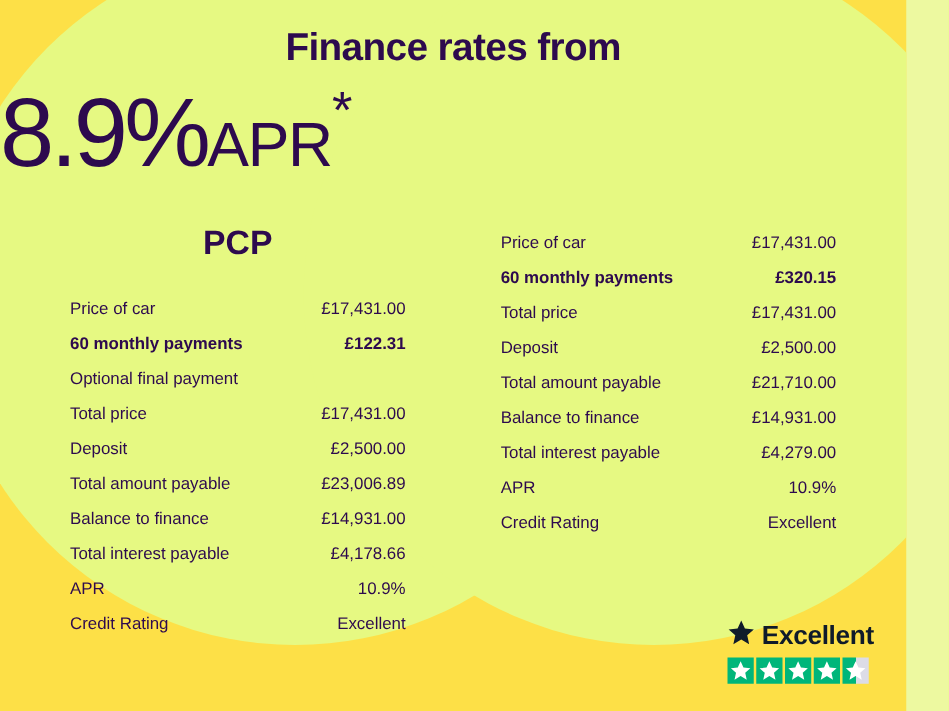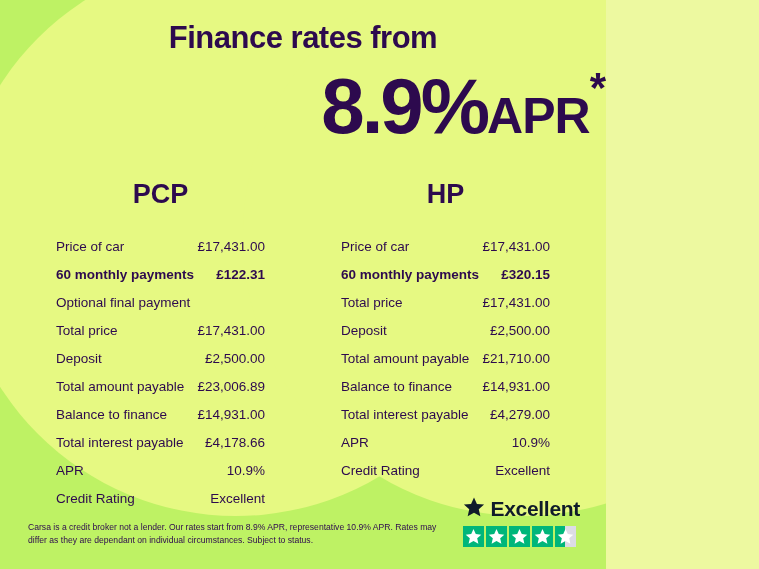--- a/index.html
+++ b/index.html
@@ -8,23 +8,23 @@
   }
   body {
     width: 759px;
     height: 569px;
     font-family: "Liberation Sans", sans-serif;
     background: #edf9a0;
     overflow: hidden;
   }
   .poster {
     position: relative;
-    width: 606px;
+    width: 725px;
     height: 569px;
-    background: #bef264;
+    background: #fde047;
     overflow: hidden;
   }
   
   .blob {
     position: absolute;
     border-radius: 50%;
     background: #e6f982;
   }
   .blob-left {
     width: 560px;
@@ -47,23 +47,23 @@
   .headline {
     text-align: center;
     color: #2d0a4e;
     font-weight: bold;
     font-size: 31px;
     letter-spacing: -0.5px;
     padding-top: 22px;
     line-height: 1;
   }
   .apr-line {
-    text-align: right;
-    color: #2d0a4e;
-    font-weight: bold;
+    text-align: left;
+    color: #2d0a4e;
+    font-weight: normal;
     line-height: 1;
     margin-top: 14px;
     white-space: nowrap;
   }
   .apr-big {
     font-size: 78px;
     letter-spacing: -3px;
   }
   .apr-small {
     font-size: 50px;
@@ -205,21 +205,20 @@
           <span class="label">APR</span>
           <span class="value">10.9%</span>
         </div>
         <div class="row">
           <span class="label">Credit Rating</span>
           <span class="value">Excellent</span>
         </div>
       </div>
 
       <div class="col col-right">
-        <div class="col-title">HP</div>
 
         <div class="row">
           <span class="label">Price of car</span>
           <span class="value">£17,431.00</span>
         </div>
         <div class="row bold">
           <span class="label">60 monthly payments</span>
           <span class="value">£320.15</span>
         </div>
         <div class="row">
@@ -248,21 +247,20 @@
         </div>
         <div class="row">
           <span class="label">Credit Rating</span>
           <span class="value">Excellent</span>
         </div>
       </div>
 
     </div>
   </div>
 
-  <div class="disclaimer">Carsa is a credit broker not a lender. Our rates start from 8.9% APR, representative 10.9% APR. Rates may differ as they are dependant on individual circumstances. Subject to status.</div>
 
   <div class="trustpilot">
     <div class="tp-top">
       <span>
         <svg width="22" height="22" viewBox="0 0 24 24" aria-hidden="true">
           <polygon points="12,1.5 15.2,8.6 23,9.4 17.2,14.5 18.9,22.2 12,18.2 5.1,22.2 6.8,14.5 1,9.4 8.8,8.6" fill="#0f1b2a"></polygon>
         </svg>
       </span>
       <span class="tp-name">Excellent</span>
     </div>

